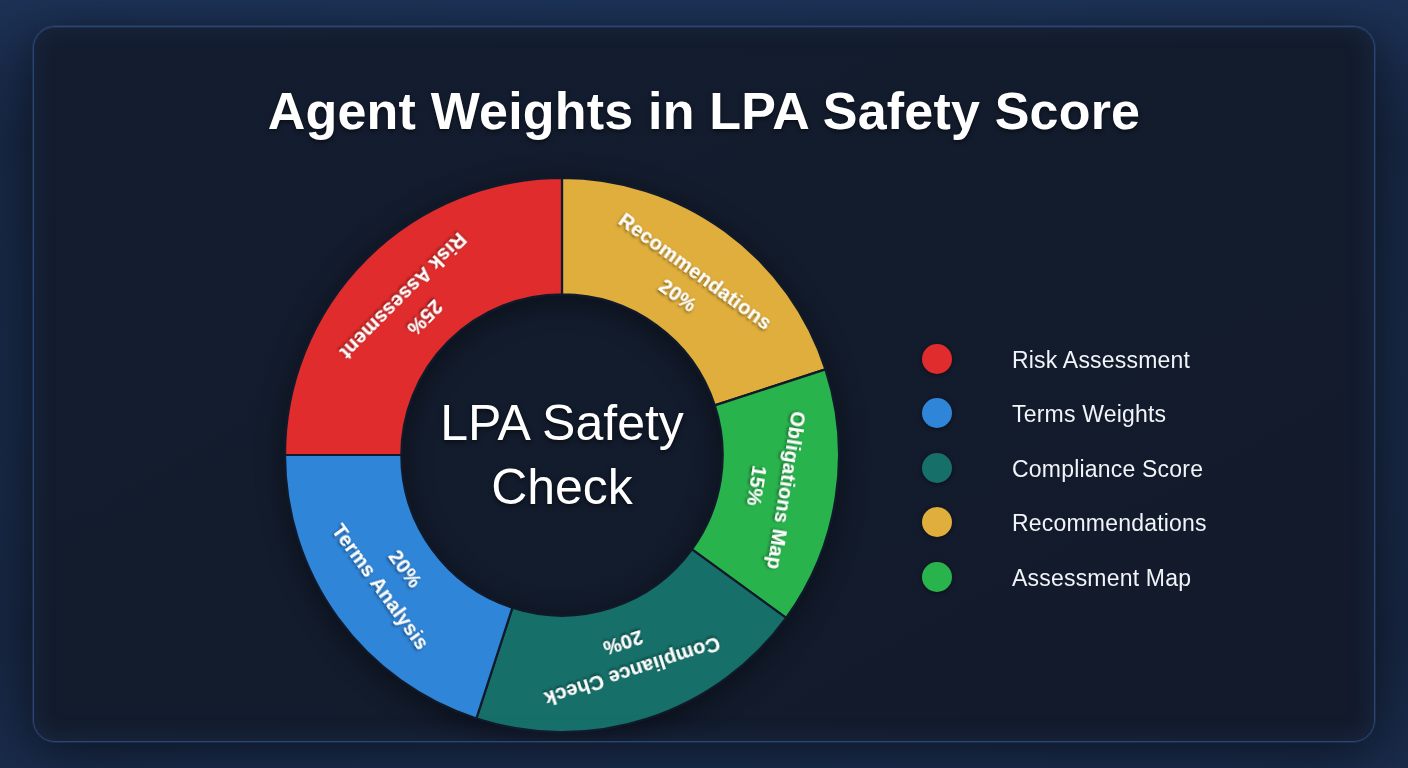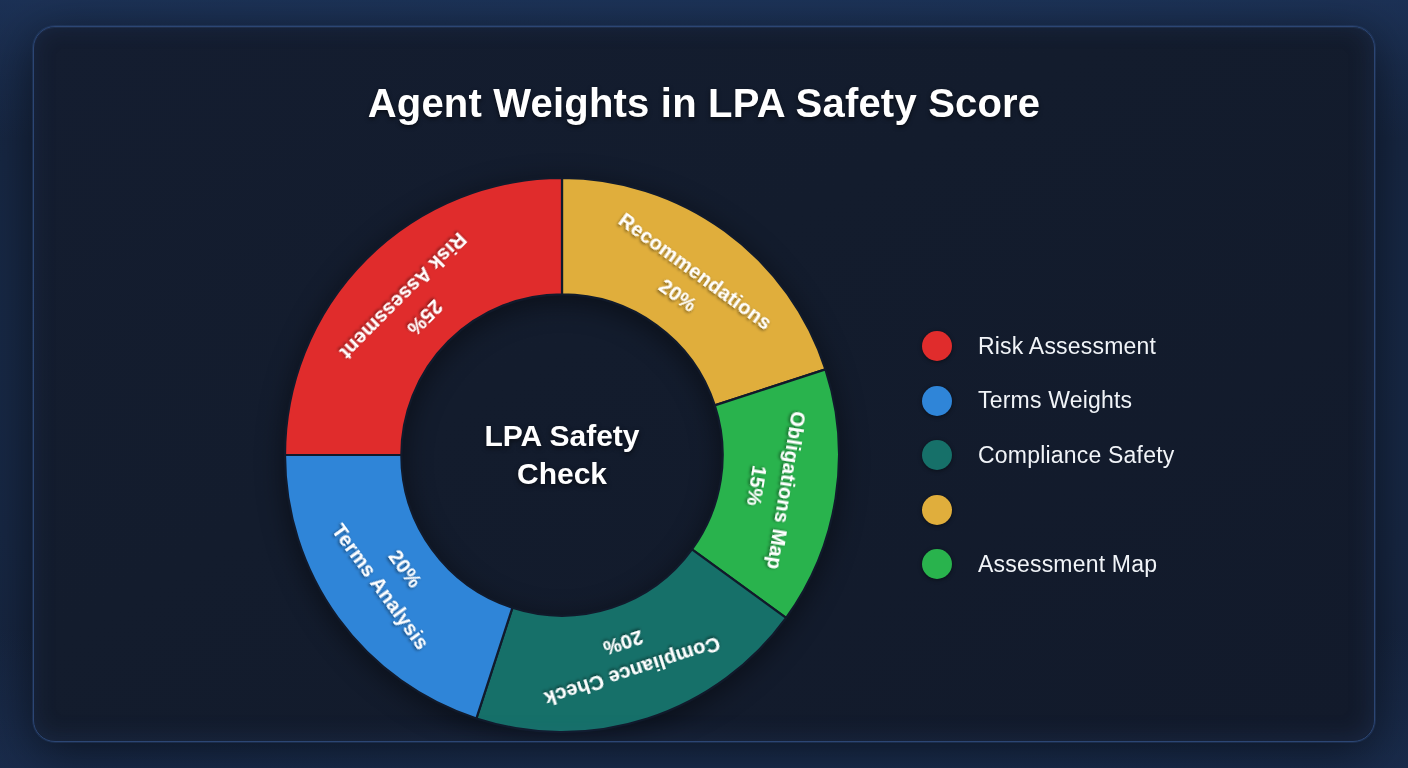--- a/index.html
+++ b/index.html
@@ -60,21 +60,21 @@
   }
 
   
   #chart-title {
     position: absolute;
     top: 54px;
     left: 0;
     width: 100%;
     text-align: center;
     color: #ffffff;
-    font-size: 40px;
+    font-size: 52px;
     font-weight: bold;
     letter-spacing: 0.2px;
     text-shadow: 0 2px 4px rgba(0,0,0,0.55);
     white-space: nowrap;
   }
 
   
   #donut-wrap {
     position: absolute;
     left: 218px;
@@ -117,39 +117,40 @@
     width: 620px;
     height: 620px;
     display: flex;
     flex-direction: column;
     align-items: center;
     justify-content: center;
     pointer-events: none;
   }
   #center-label .cl-line {
     color: #ffffff;
-    font-size: 30px;
-    font-weight: bold;
+    font-size: 50px;
+    font-weight: normal;
     line-height: 1.28;
     text-align: center;
     text-shadow: 0 2px 5px rgba(0,0,0,0.6);
     white-space: nowrap;
   }
 
   
   #legend {
     position: absolute;
     left: 888px;
     top: 292px;
     width: 330px;
   }
   .legend-item {
     display: flex;
-    align-items: center;
+    align-items: flex-end;
     height: 54.5px;
+    gap: 34px;
   }
   .legend-swatch {
     width: 30px;
     height: 30px;
     border-radius: 50%;
     flex: 0 0 auto;
     box-shadow: 0 1px 4px rgba(0,0,0,0.45);
   }
   .legend-label {
     margin-left: 26px;
@@ -207,24 +208,25 @@
         <div class="legend-item">
           <span class="legend-swatch" style="background: rgb(224, 44, 44);"></span>
           <span class="legend-label">Risk Assessment</span>
         </div>
         <div class="legend-item">
           <span class="legend-swatch" style="background: rgb(47, 133, 216);"></span>
           <span class="legend-label">Terms Weights</span>
         </div>
         <div class="legend-item">
           <span class="legend-swatch" style="background: rgb(22, 112, 105);"></span>
-          <span class="legend-label">Compliance Safety</span>
+          <span class="legend-label">Compliance Score</span>
         </div>
         <div class="legend-item">
           <span class="legend-swatch" style="background: rgb(224, 174, 60);"></span>
+          <span class="legend-label">Recommendations</span>
         </div>
         <div class="legend-item">
           <span class="legend-swatch" style="background: rgb(41, 179, 77);"></span>
           <span class="legend-label">Assessment Map</span>
         </div>
       </div>
 
   </div>
 </div>
 

